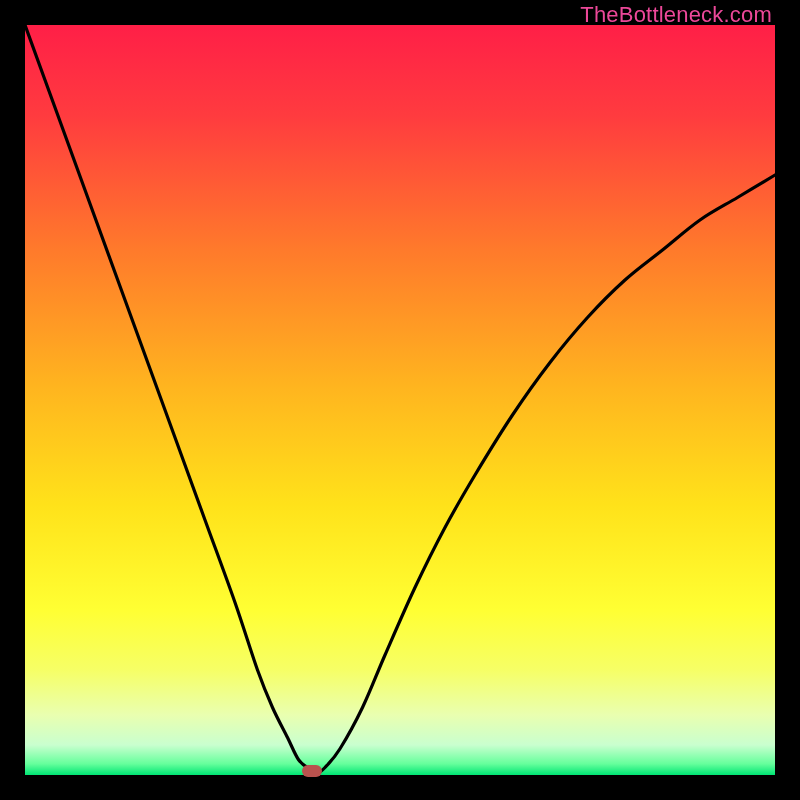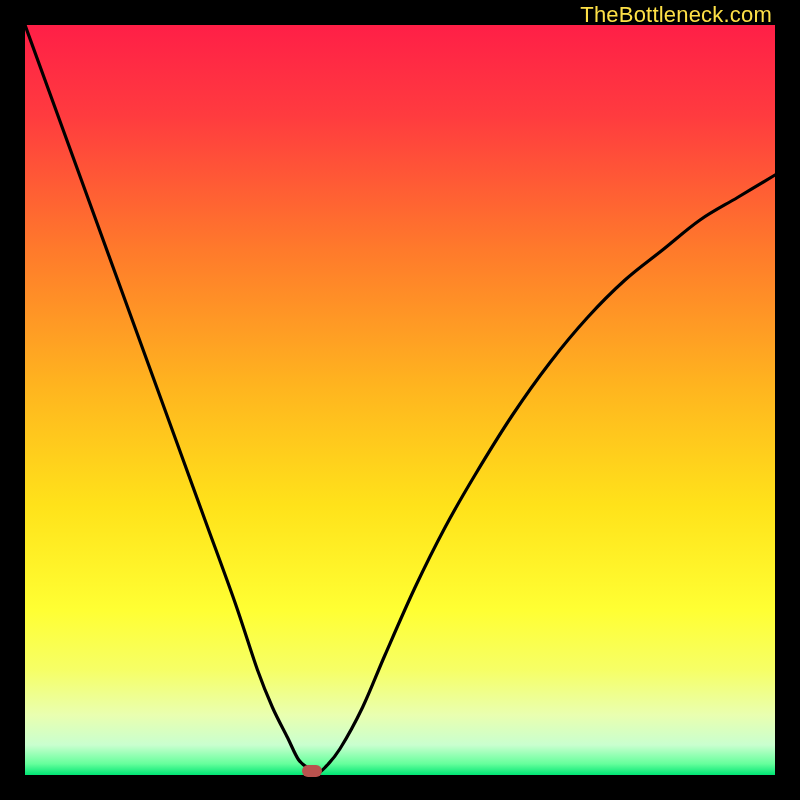--- a/index.html
+++ b/index.html
@@ -23,21 +23,21 @@
     position: absolute;
     left: 0;
     top: 0;
     width: 750px;
     height: 750px;
   }
   .watermark {
     position: absolute;
     top: 2px;
     right: 28px;
-    color: #fde047;
+    color: #ec4899;
     font-size: 22px;
     font-weight: 500;
     letter-spacing: 0.2px;
     text-align: right;
     font-family: Arial, sans-serif;
   }
   .marker {
     position: absolute;
     width: 20px;
     height: 12px;

